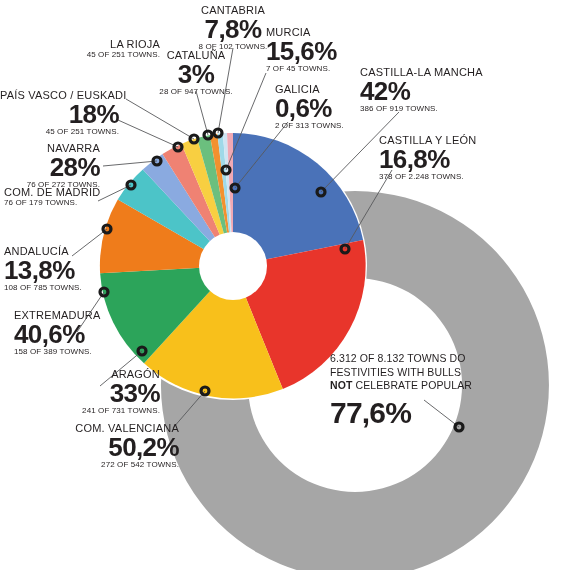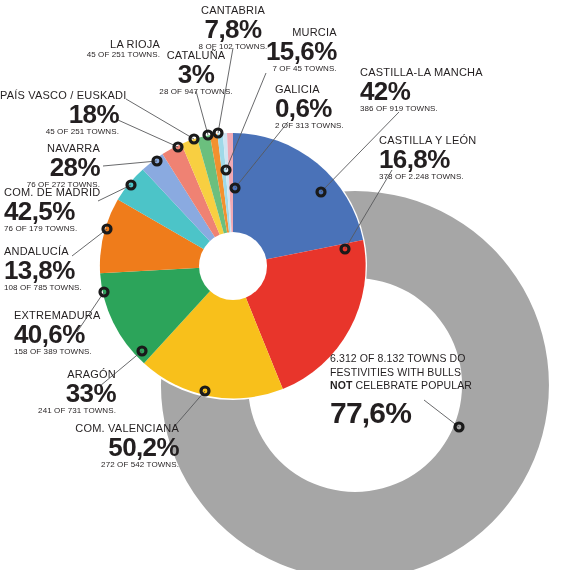--- a/index.html
+++ b/index.html
@@ -152,21 +152,21 @@
       <circle cx="459" cy="427" r="4"></circle>
     </g>
   </svg>
 
   <div class="callout c" style="left:183px;top:4px;width:100px;">
     <div class="region">CANTABRIA</div>
     <div class="pct">7,8%</div>
     <div class="towns">8 OF 102 TOWNS.</div>
   </div>
 
-  <div class="callout l" style="left:266px;top:26px;text-align:right;">
+  <div class="callout l" style="left:266px;top:26px;">
     <div class="region">MURCIA</div>
     <div class="pct">15,6%</div>
     <div class="towns">7 OF 45 TOWNS.</div>
   </div>
 
   <div class="callout l" style="left:275px;top:83px;">
     <div class="region">GALICIA</div>
     <div class="pct">0,6%</div>
     <div class="towns">2 OF 313 TOWNS.</div>
   </div>
@@ -189,37 +189,36 @@
   </div>
 
   <div class="callout r" style="left:0px;top:142px;width:100px;">
     <div class="region">NAVARRA</div>
     <div class="pct">28%</div>
     <div class="towns">76 OF 272 TOWNS.</div>
   </div>
 
   <div class="callout l" style="left:4px;top:186px;">
     <div class="region">COM. DE MADRID</div>
-    <div class="pct">42,5%</div>
     <div class="towns">76 OF 179 TOWNS.</div>
   </div>
 
   <div class="callout l" style="left:4px;top:245px;">
     <div class="region">ANDALUCÍA</div>
     <div class="pct">13,8%</div>
     <div class="towns">108 OF 785 TOWNS.</div>
   </div>
 
   <div class="callout l" style="left:14px;top:309px;">
     <div class="region">EXTREMADURA</div>
     <div class="pct">40,6%</div>
     <div class="towns">158 OF 389 TOWNS.</div>
   </div>
 
-  <div class="callout r" style="left:0px;top:368px;width:116px;">
+  <div class="callout r" style="left:0px;top:368px;width:116px;padding-left:44px;">
     <div class="region">ARAGÓN</div>
     <div class="pct">33%</div>
     <div class="towns">241 OF 731 TOWNS.</div>
   </div>
 
   <div class="callout r" style="left:0px;top:422px;width:179px;">
     <div class="region">COM. VALENCIANA</div>
     <div class="pct">50,2%</div>
     <div class="towns">272 OF 542 TOWNS.</div>
   </div>

